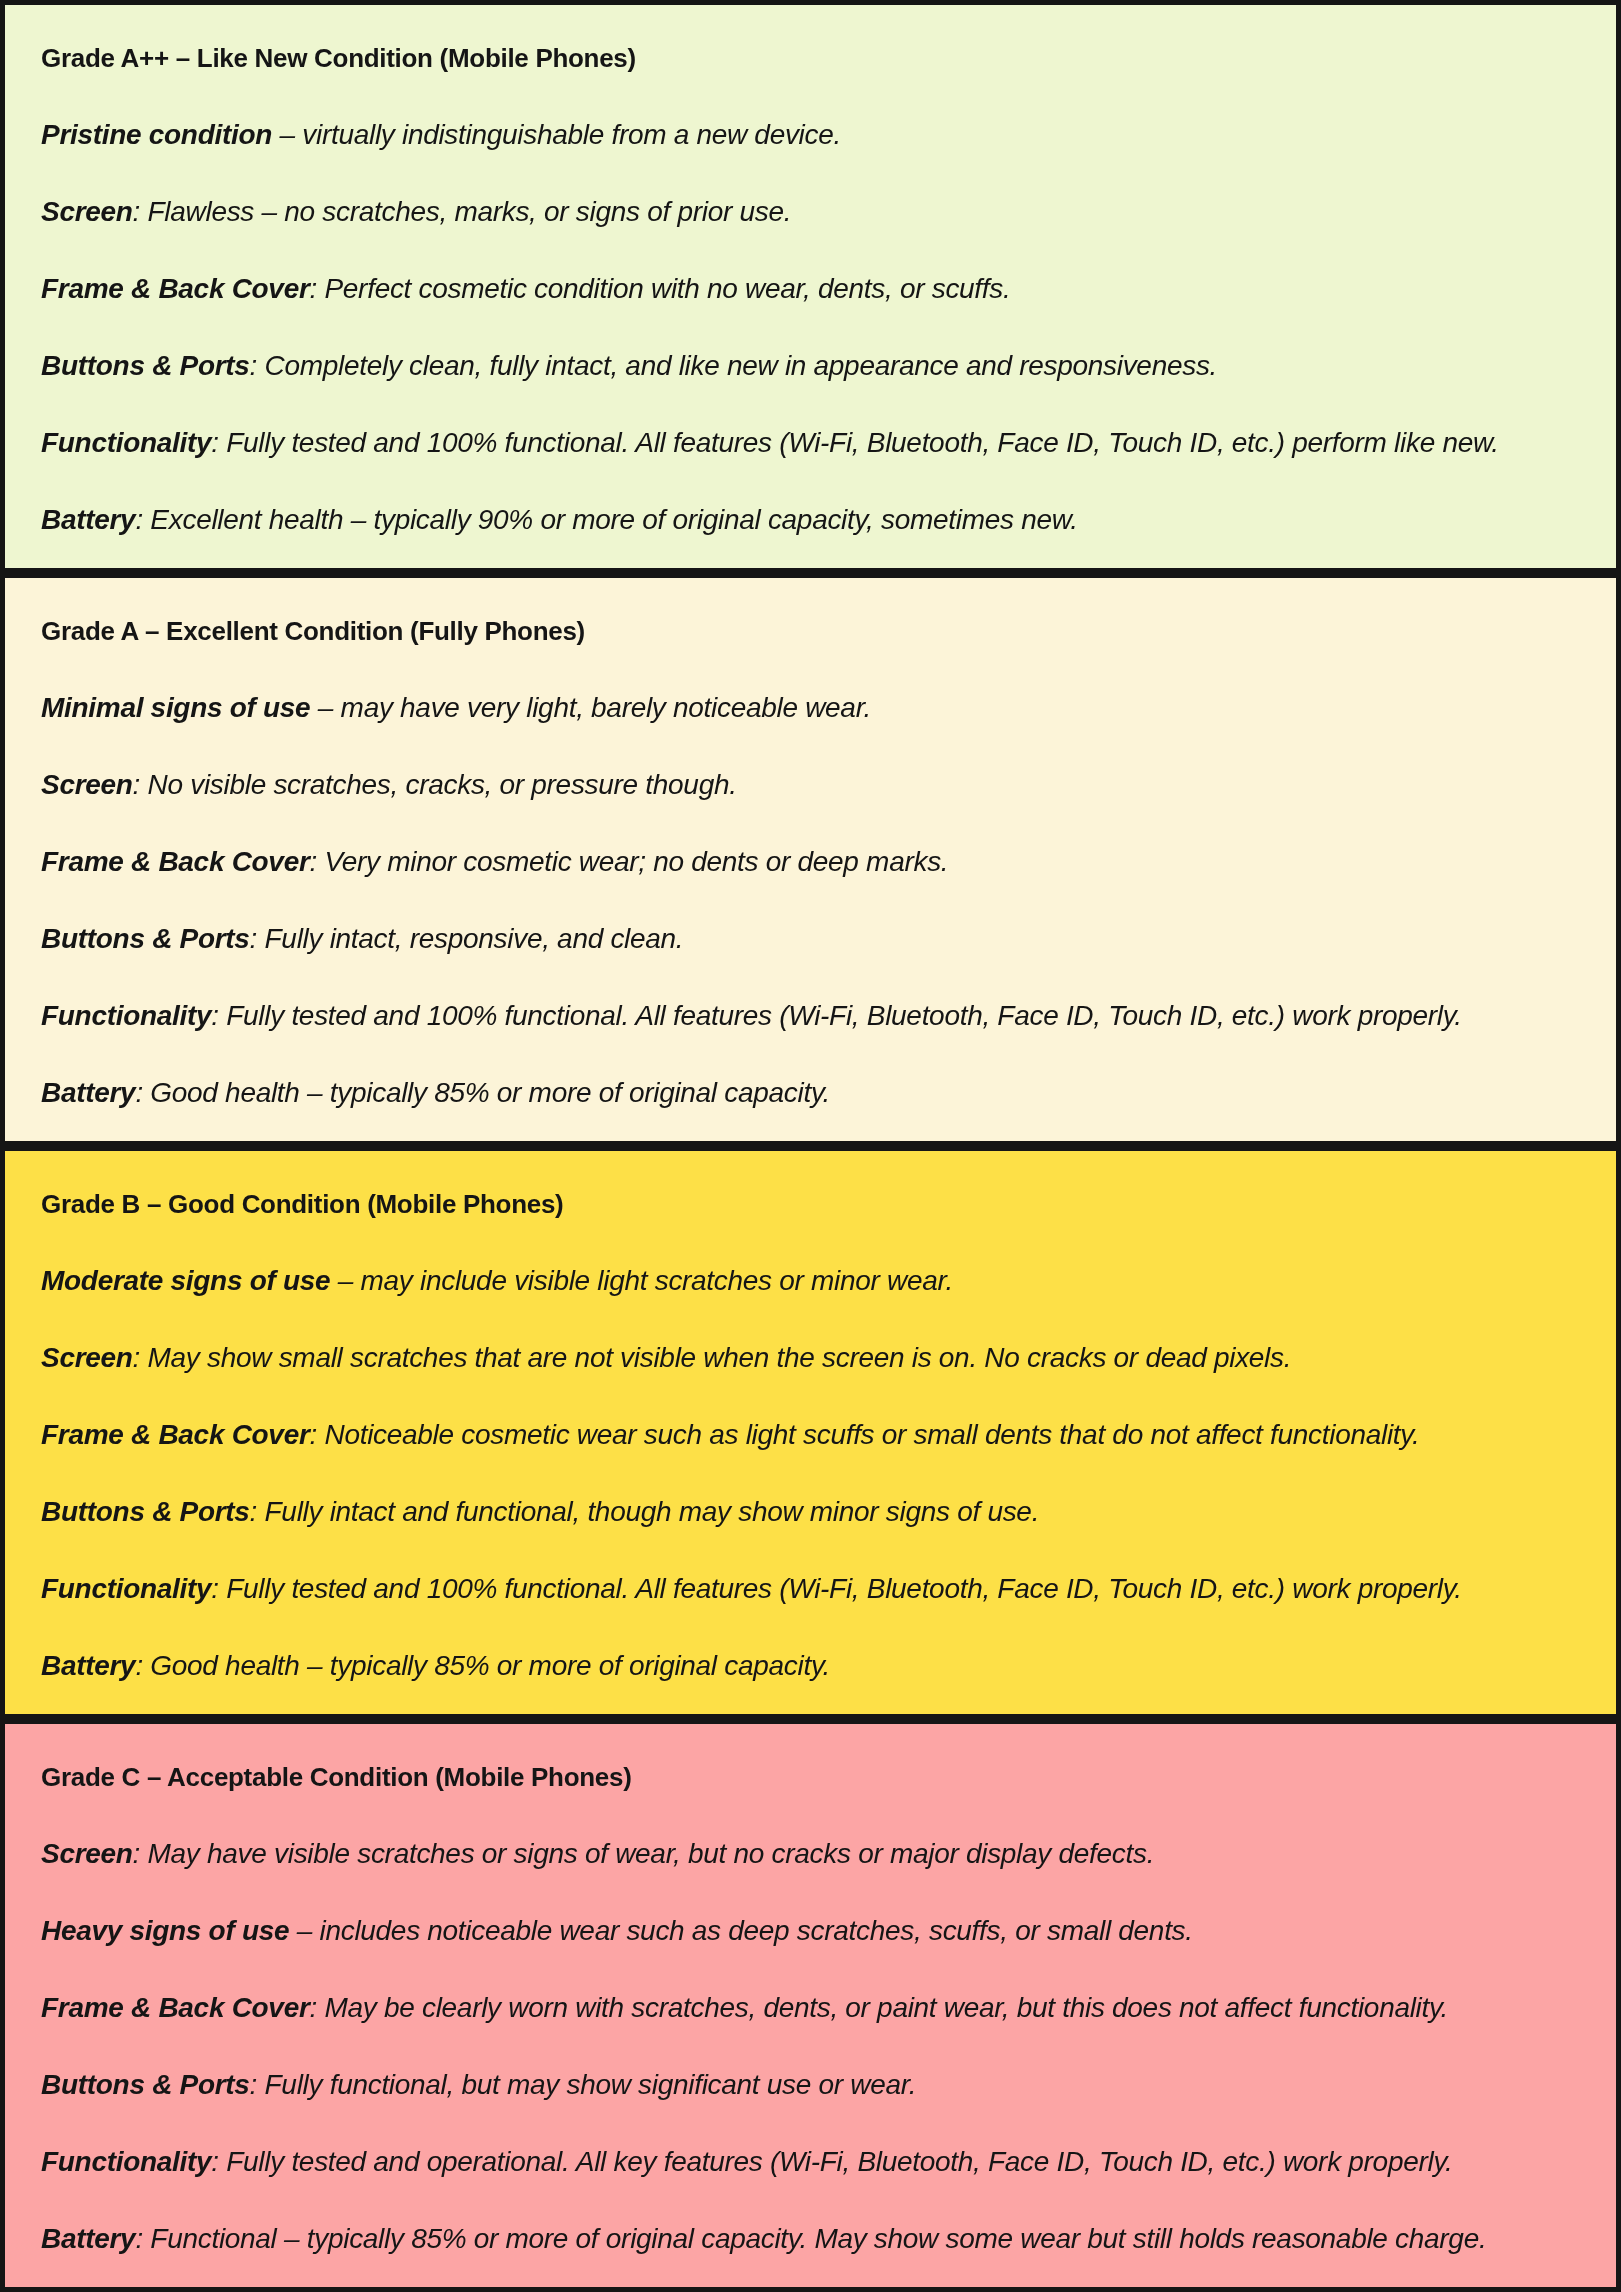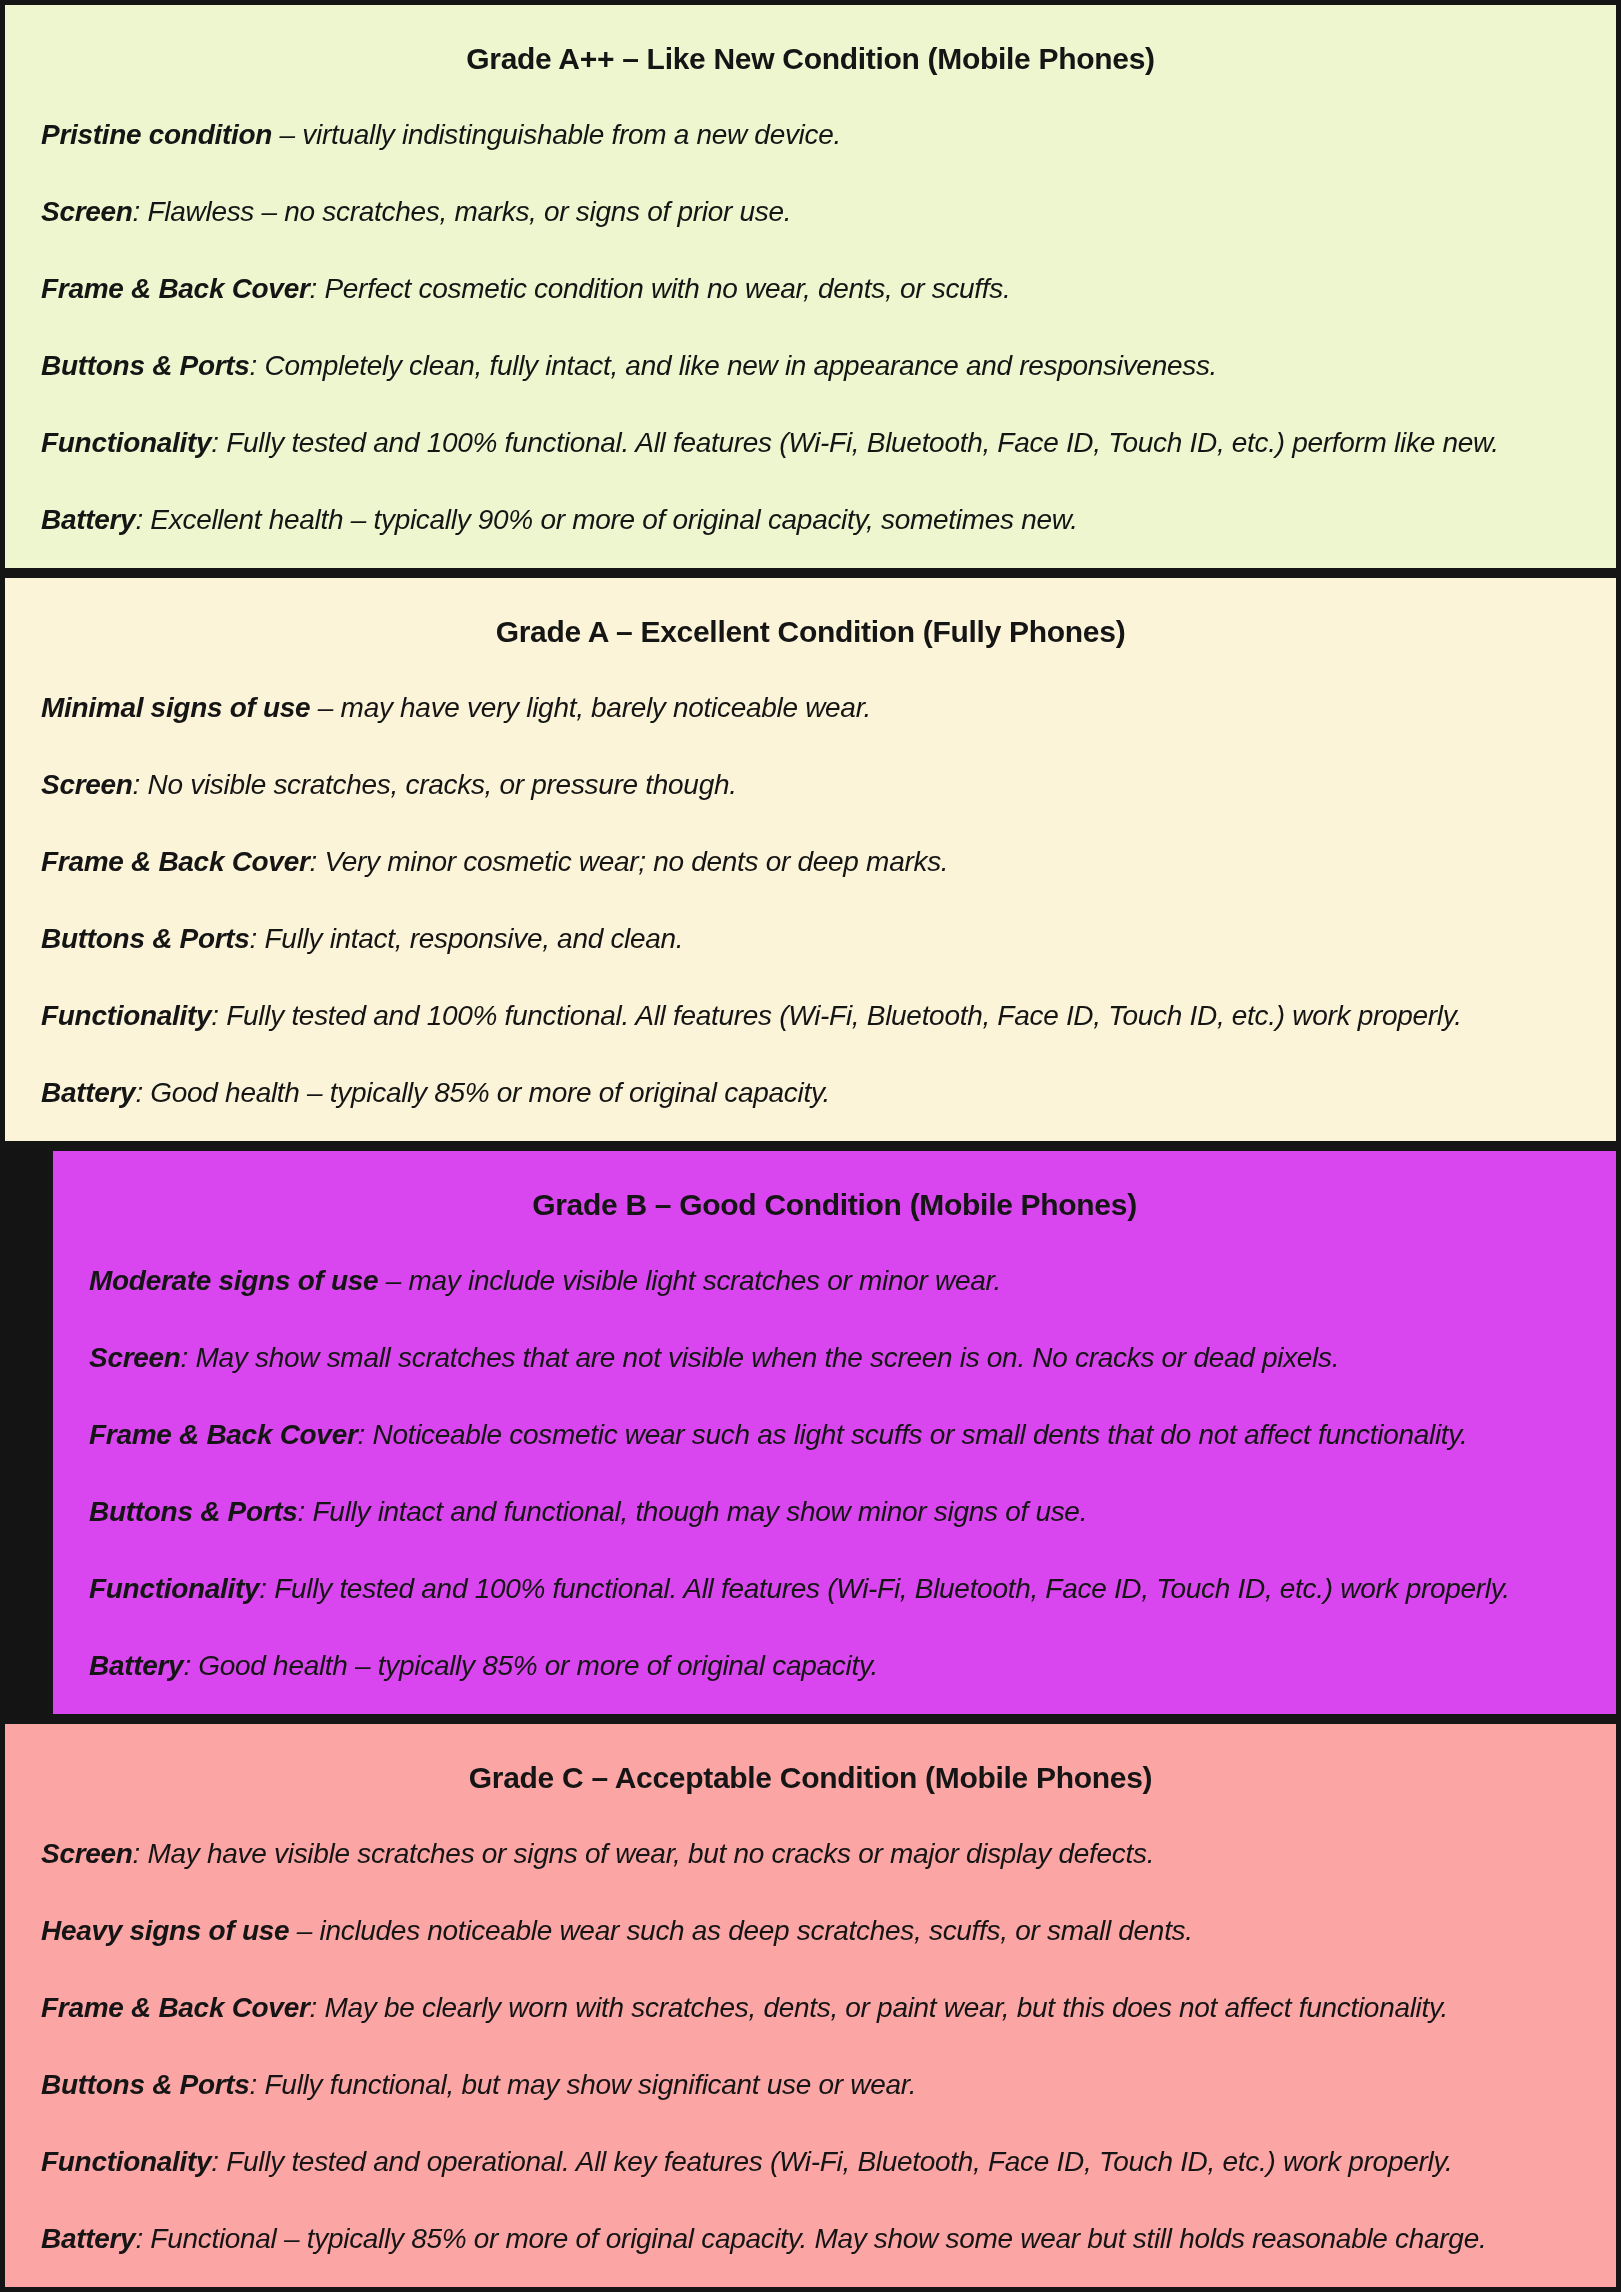--- a/index.html
+++ b/index.html
@@ -14,26 +14,25 @@
     flex-direction: column;
     width: 1621px;
   }
   .card {
     box-sizing: border-box;
     min-height: 573px;
     border: 5.4px solid #151515;
     padding: 29px 36px 27px 36px;
   }
   .card-title {
-    font-size: 30px;
+    font-size: 26px;
     font-weight: 700;
     line-height: 39px;
     letter-spacing: -0.3px;
     margin: 5.4px 0 39px 0;
-    text-align: center;
   }
   .spec-row {
     font-size: 28px;
     line-height: 36px;
     letter-spacing: -0.3px;
     margin: 0 0 41px 0;
     font-style: italic;
   }
   .spec-row:last-child { margin-bottom: 0; }
   .spec-label { font-weight: 700; }
@@ -56,21 +55,21 @@
   <section class="card" style="background-color: rgb(252, 244, 216);">
     <h2 class="card-title">Grade A – Excellent Condition (Fully Phones)</h2>
     <p class="spec-row"><strong class="spec-label">Minimal signs of use</strong><span> – may have very light, barely noticeable wear.</span></p>
     <p class="spec-row"><strong class="spec-label">Screen</strong><span>: No visible scratches, cracks, or pressure though.</span></p>
     <p class="spec-row"><strong class="spec-label">Frame &amp; Back Cover</strong><span>: Very minor cosmetic wear; no dents or deep marks.</span></p>
     <p class="spec-row"><strong class="spec-label">Buttons &amp; Ports</strong><span>: Fully intact, responsive, and clean.</span></p>
     <p class="spec-row"><strong class="spec-label">Functionality</strong><span>: Fully tested and 100% functional. All features (Wi-Fi, Bluetooth, Face ID, Touch ID, etc.) work properly.</span></p>
     <p class="spec-row"><strong class="spec-label">Battery</strong><span>: Good health – typically 85% or more of original capacity.</span></p>
   </section>
 
-  <section class="card" style="background-color: #d946ef; margin-left: 48px;">
+  <section class="card" style="background-color: #fde047;">
     <h2 class="card-title">Grade B – Good Condition (Mobile Phones)</h2>
     <p class="spec-row"><strong class="spec-label">Moderate signs of use</strong><span> – may include visible light scratches or minor wear.</span></p>
     <p class="spec-row"><strong class="spec-label">Screen</strong><span>: May show small scratches that are not visible when the screen is on. No cracks or dead pixels.</span></p>
     <p class="spec-row"><strong class="spec-label">Frame &amp; Back Cover</strong><span>: Noticeable cosmetic wear such as light scuffs or small dents that do not affect functionality.</span></p>
     <p class="spec-row"><strong class="spec-label">Buttons &amp; Ports</strong><span>: Fully intact and functional, though may show minor signs of use.</span></p>
     <p class="spec-row"><strong class="spec-label">Functionality</strong><span>: Fully tested and 100% functional. All features (Wi-Fi, Bluetooth, Face ID, Touch ID, etc.) work properly.</span></p>
     <p class="spec-row"><strong class="spec-label">Battery</strong><span>: Good health – typically 85% or more of original capacity.</span></p>
   </section>
 
   <section class="card" style="background-color: #fca5a5;">

